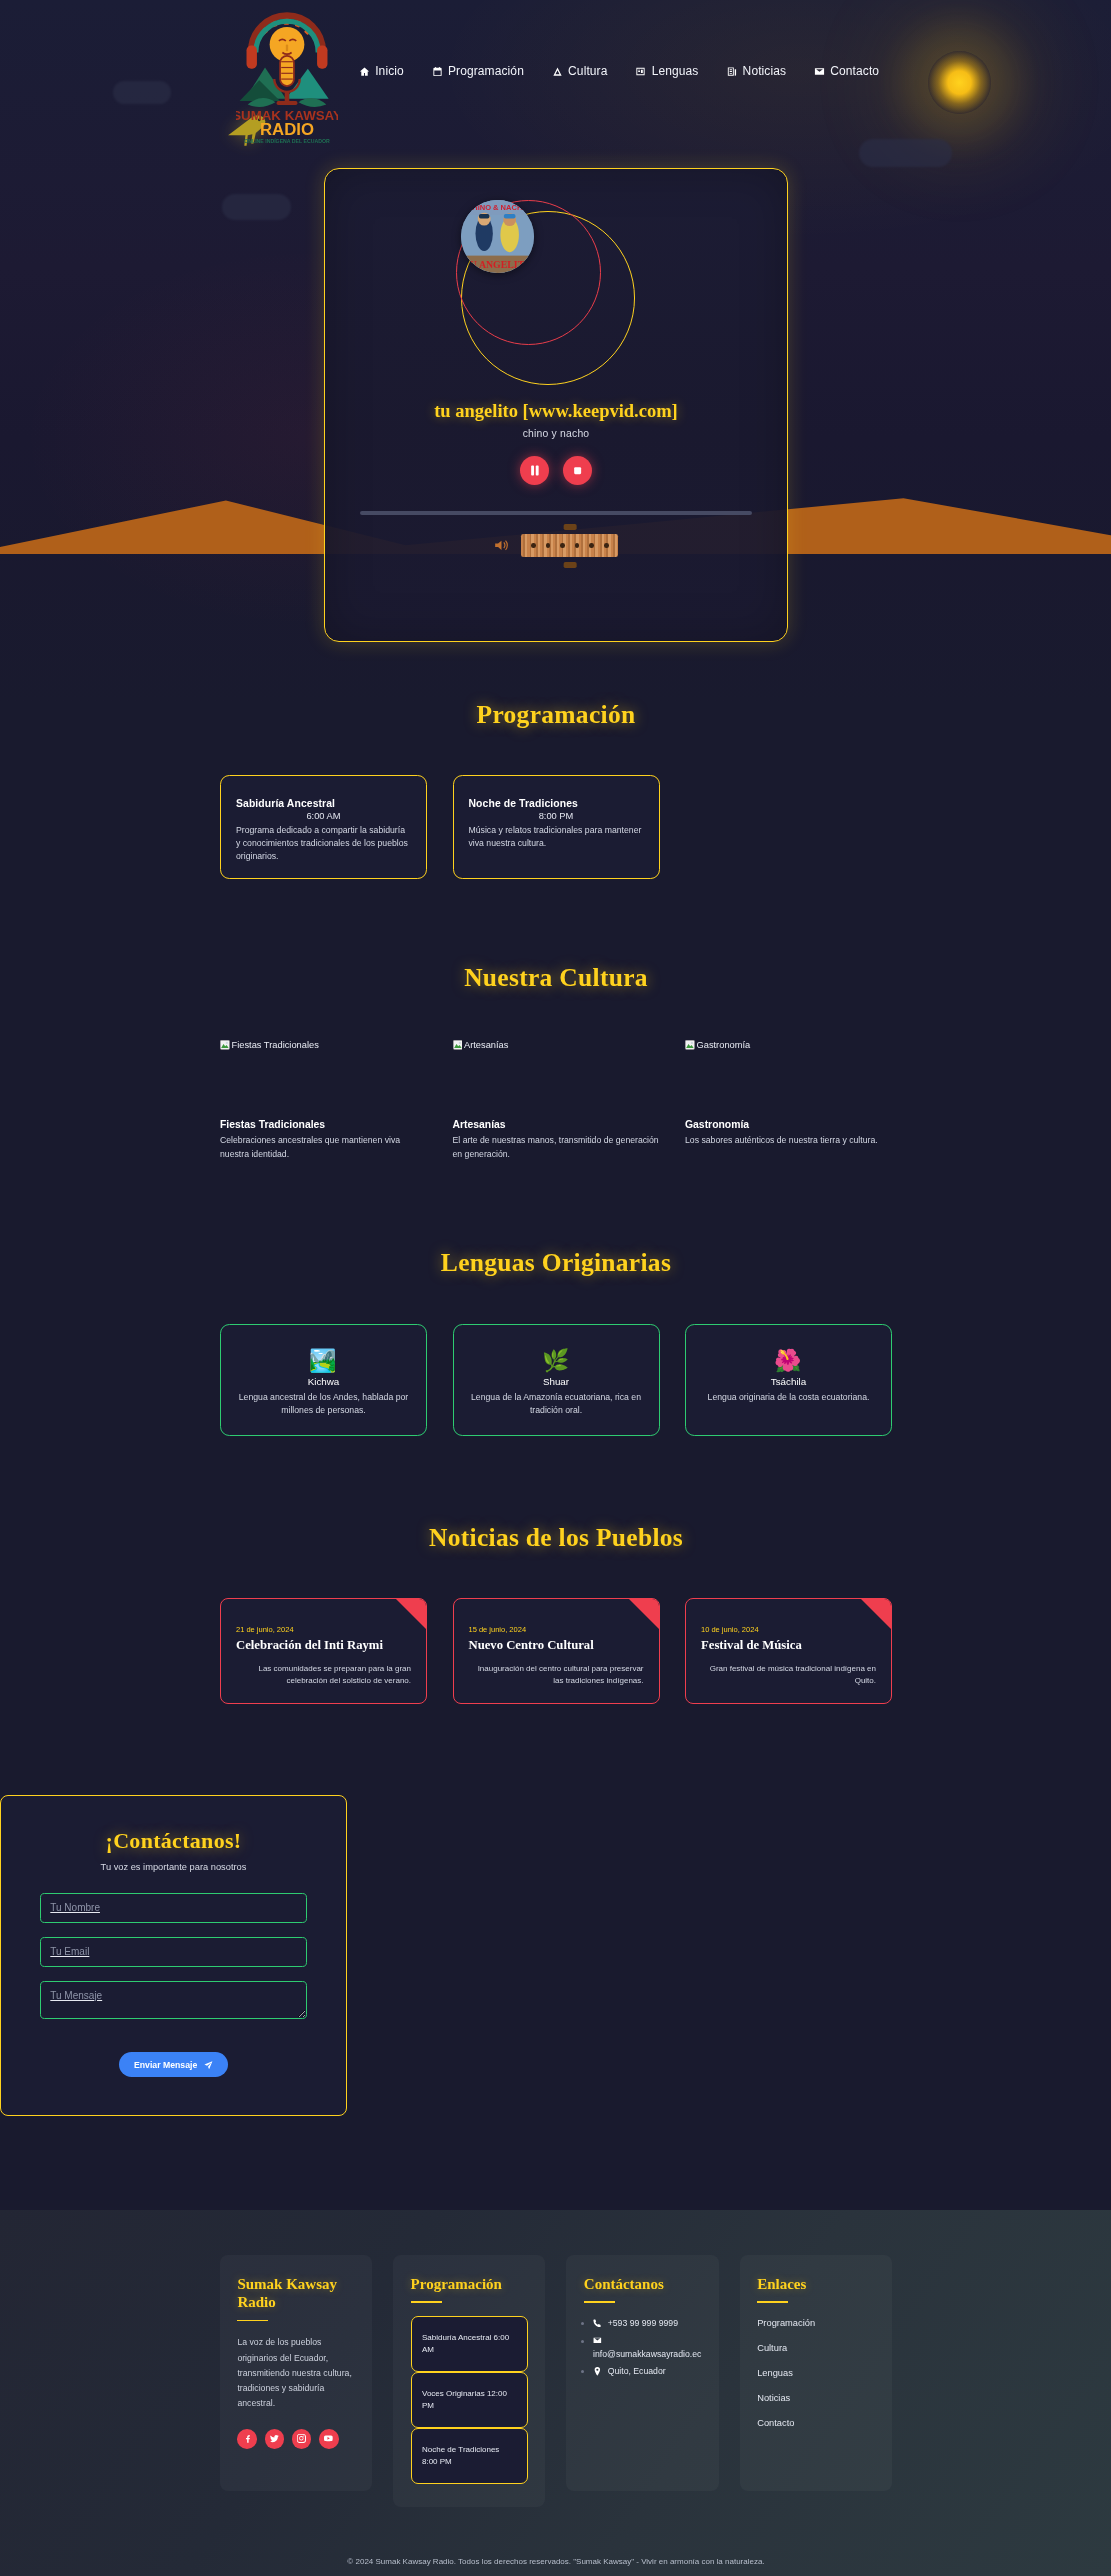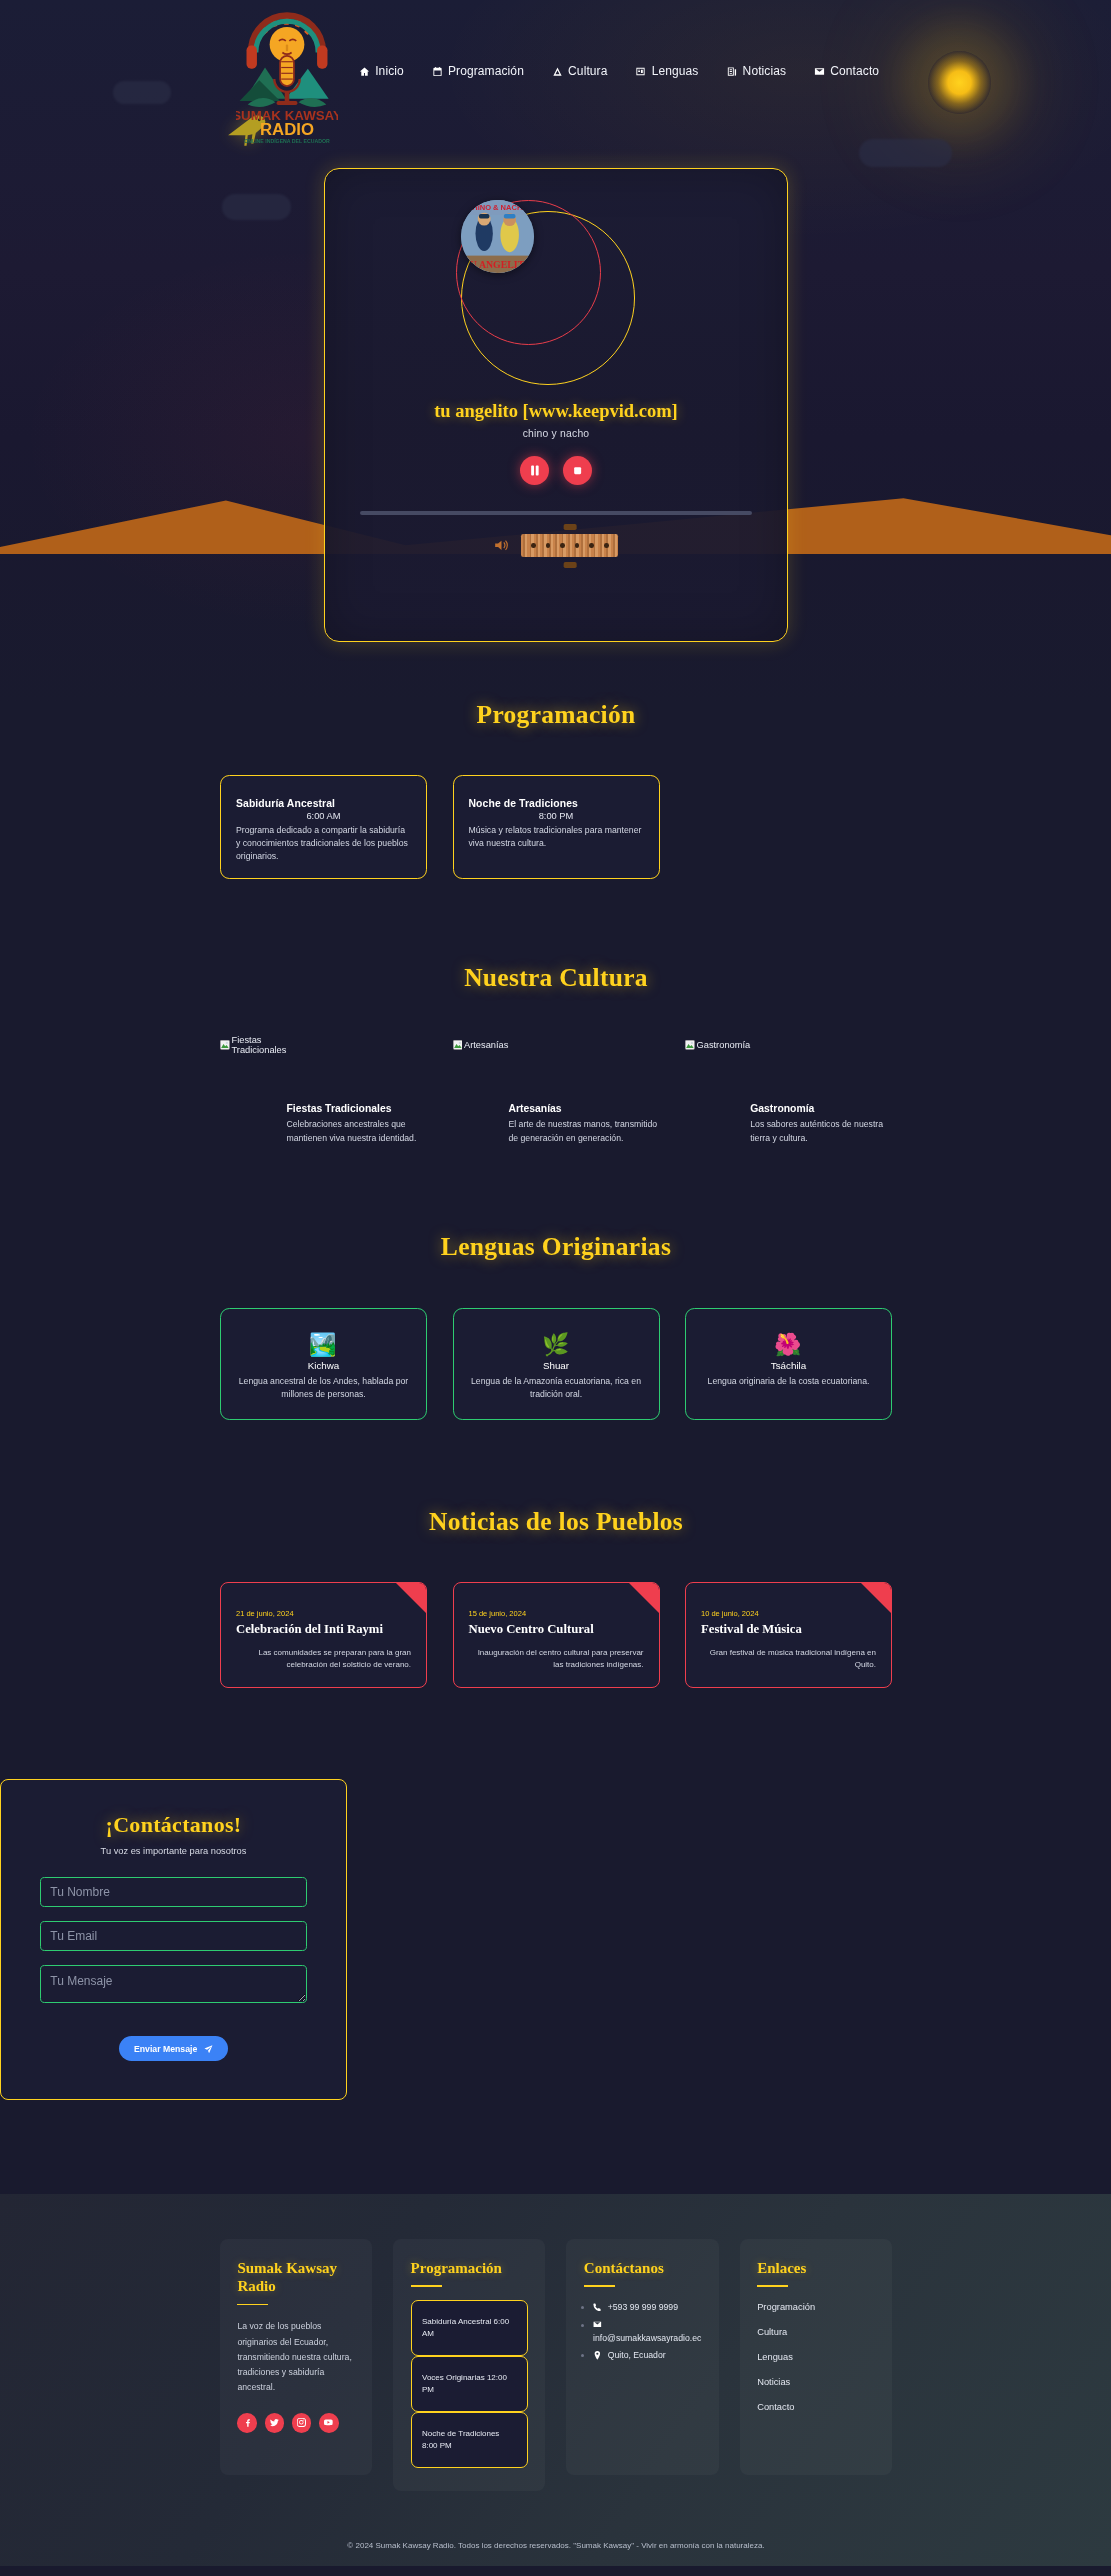--- a/index.html
+++ b/index.html
@@ -119,21 +119,21 @@
     border:1.2px solid #ffd21e;border-radius:9.3px;background:#1b1c33;
     min-height:101px;padding:22px 15px 15px 15px;
   }
   .prog-card h3{font-size:10.4px;font-weight:700;color:#fff;letter-spacing:0.1px;}
   .prog-card .time{font-size:9.3px;color:#e4e7f0;margin-top:2.3px;text-align:center;}
   .prog-card p{font-size:8.7px;color:#d4d8e4;line-height:1.52;margin-top:2.3px;}
 
   
   #cultura{padding-top:84px;}
   .cult-grid{display:grid;grid-template-columns:repeat(3,1fr);gap:25.5px;margin-top:44px;}
-  .cult-item{display:flex;flex-direction:row;}
+  .cult-item{display:flex;flex-direction:column;}
   .broken-img{display:flex;align-items:center;gap:1.7px;font-size:9.3px;color:#e9ecf4;height:16px;}
   .broken-img .bi-glyph{width:9.8px;height:9.8px;flex:0 0 9.8px;}
   .cult-text{margin-top:66px;}
   .cult-text h3{font-size:10.4px;font-weight:700;color:#fff;}
   .cult-text p{font-size:8.7px;color:#d4d8e4;line-height:1.55;margin-top:4px;}
 
   
   #lenguas{padding-top:87px;}
   #lenguas .grid3{margin-top:46px;}
   .leng-card{
@@ -166,21 +166,21 @@
   #contacto{padding-top:91px;padding-bottom:94px;display:flex;justify-content:flex-start;}
   .contact-box{
     width:347px;border:1.2px solid #ffd21e;border-radius:8px;background:#1b1c33;
     padding:32px 39px 38px 39px;display:flex;flex-direction:column;align-items:center;
   }
   .contact-box .sec-title{font-size:22px;}
   .contact-sub{font-size:9.3px;color:#d8dbe6;margin-top:8px;}
   .contact-form{width:100%;margin-top:21px;display:flex;flex-direction:column;gap:14px;}
   .contact-form input,.contact-form textarea{
     width:100%;background:transparent;border:1.2px solid #2ecc71;border-radius:4.6px;
-    padding:8px 9.3px;color:#e8eaf2;font-size:12px;font-family:"Liberation Sans",sans-serif;
+    padding:8px 9.3px;color:#e8eaf2;font-size:10px;font-family:"Liberation Sans",sans-serif;text-decoration:underline;
   }
   .contact-form input{height:30px;}
   .contact-form textarea{height:38px;resize:vertical;}
   .contact-form input::placeholder,.contact-form textarea::placeholder{color:#8e94a8;}
   .send-btn{
     align-self:center;margin-top:19.7px;background:#3b82f6;border:none;border-radius:15px;
     color:#fff;font-size:8.7px;font-weight:700;padding:7.5px 15px;cursor:pointer;
     display:flex;align-items:center;gap:7px;
   }
   .send-btn svg{fill:#fff;}

